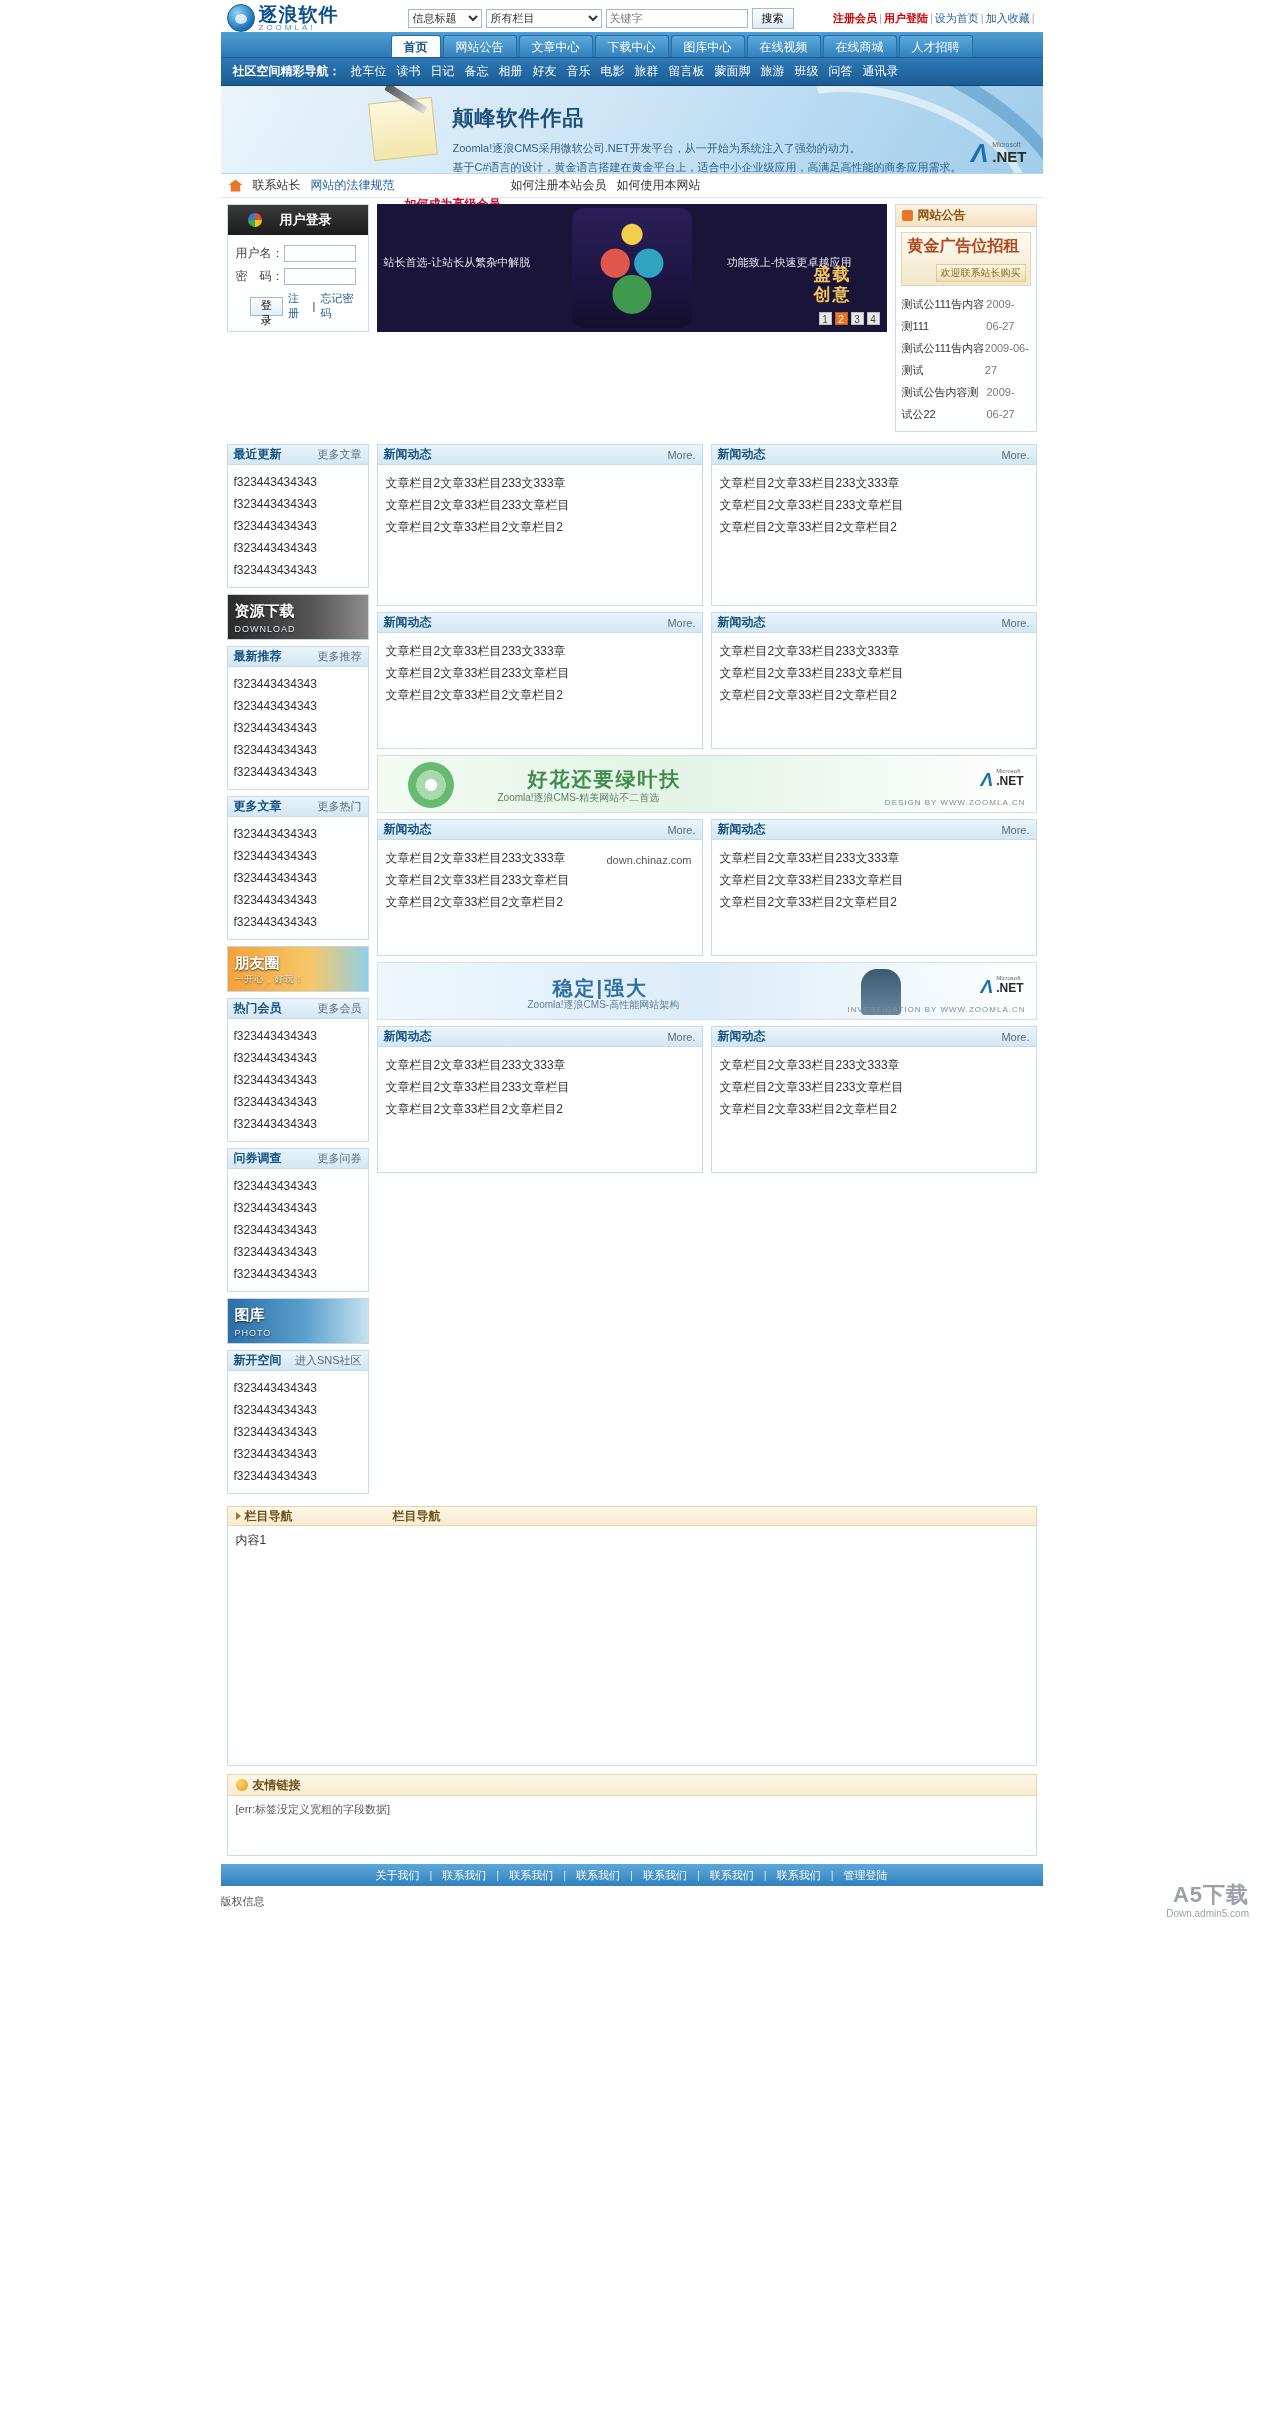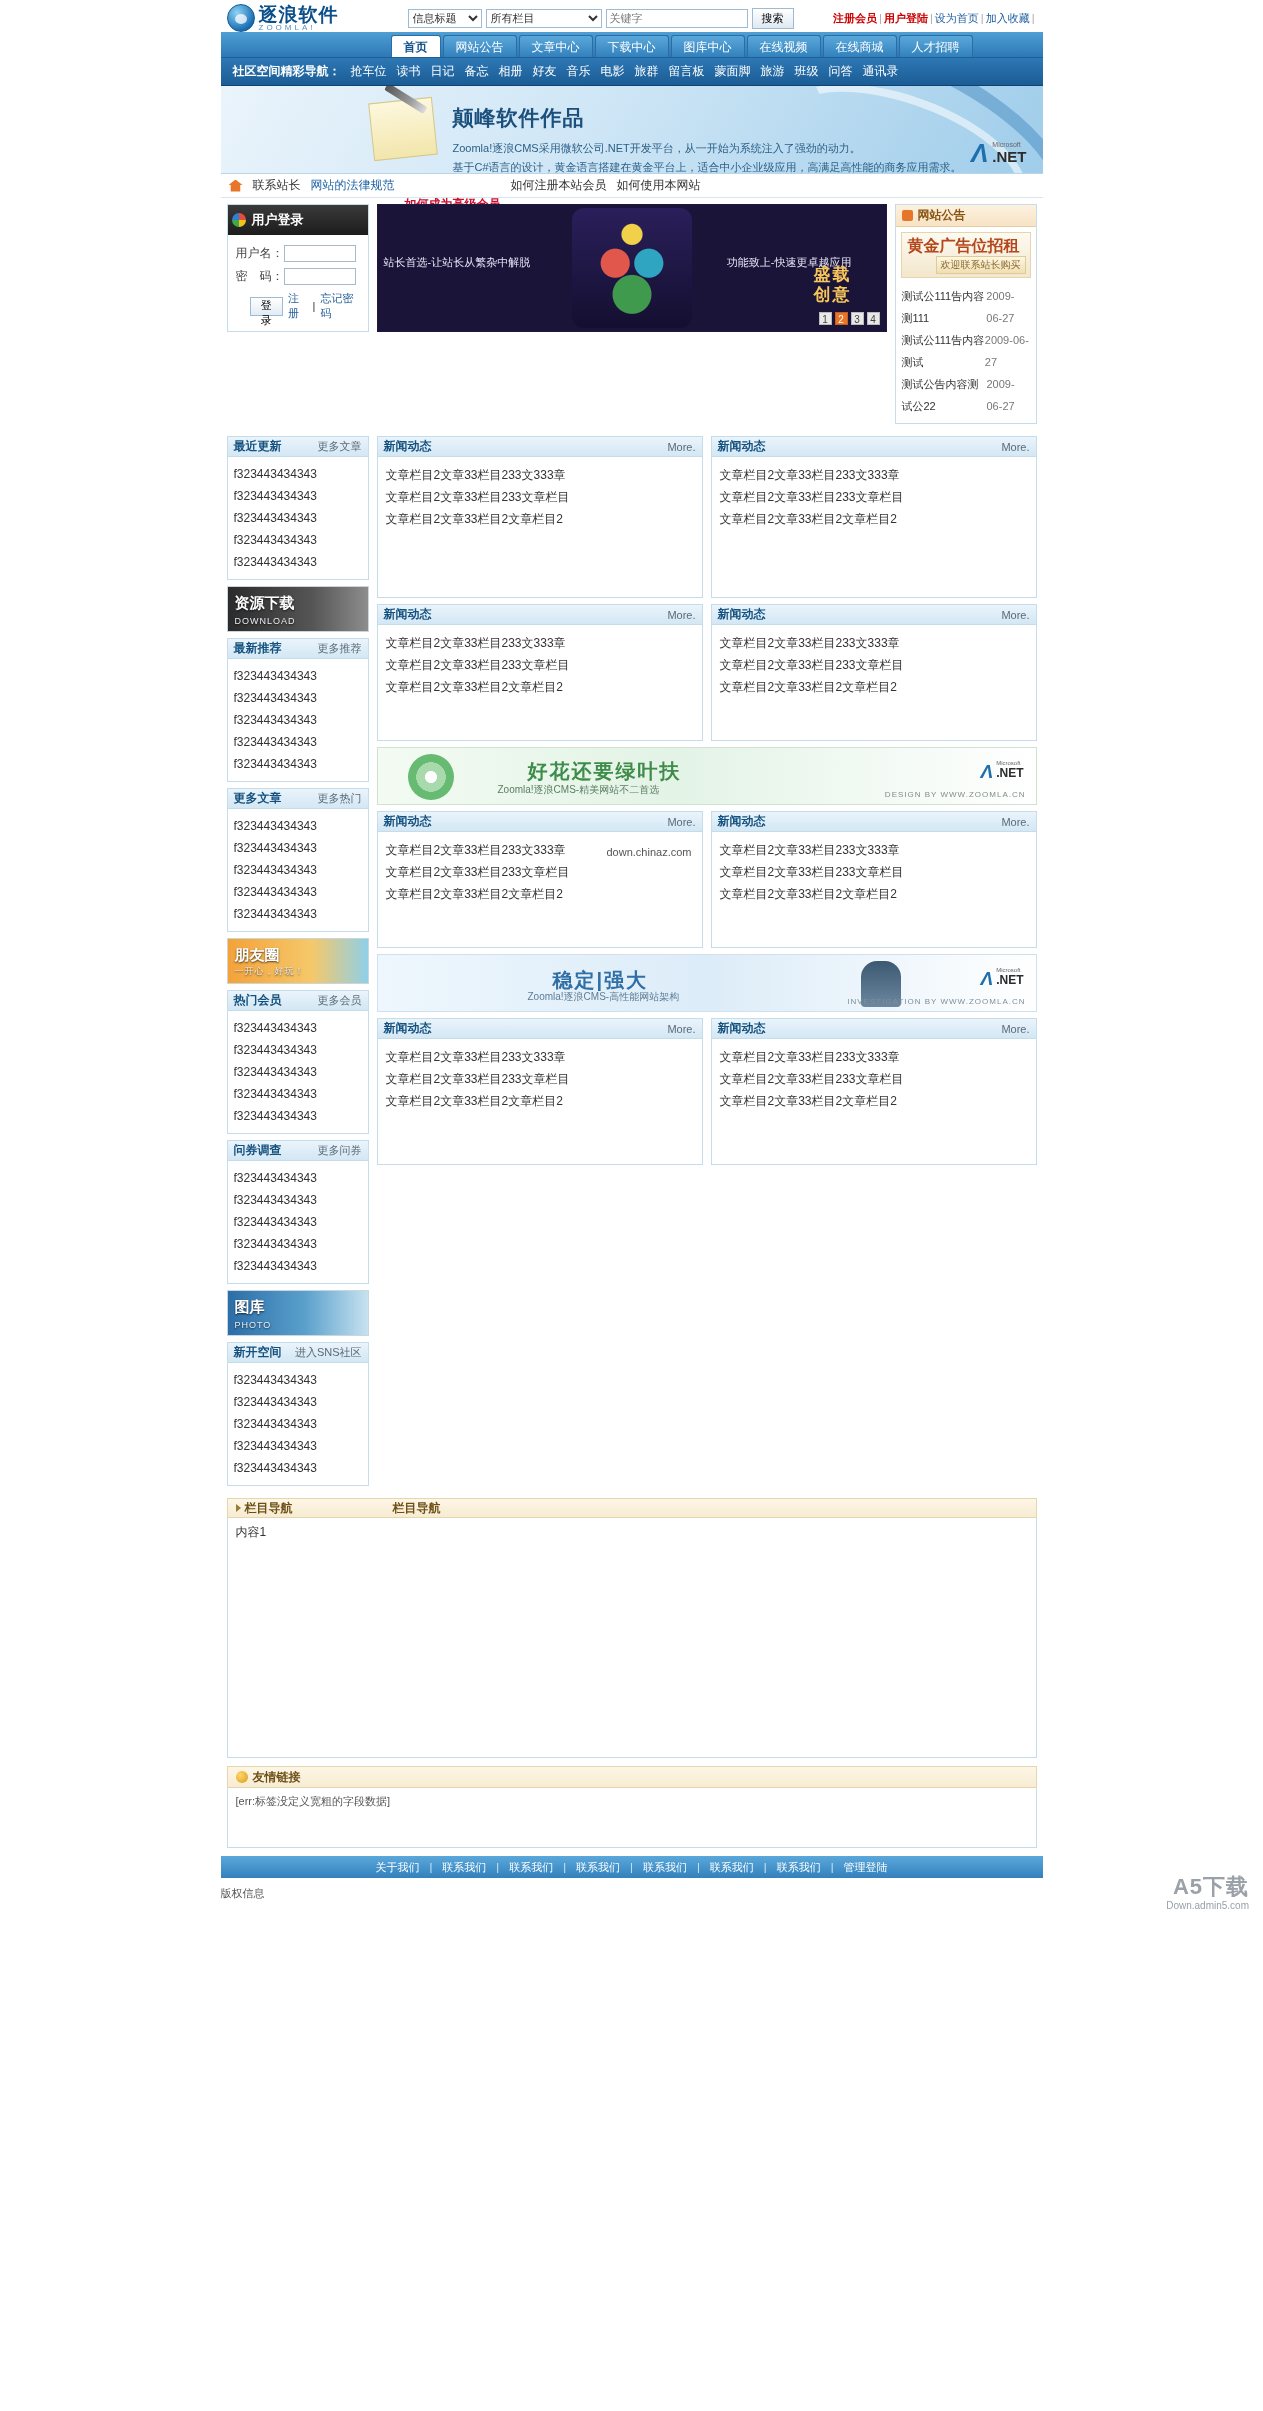--- a/index.html
+++ b/index.html
@@ -239,22 +239,22 @@
 
   
   .login-box {
     border: 1px solid #c5dceb;
     background: #fff;
     margin-bottom: 6px;
   }
   .login-hd {
     height: 30px;
     background: linear-gradient(#3a3a3a,#1c1c1c);
-    display: flex; align-items: center; gap: 6px;
-    padding: 0 4px;
+    display: flex; align-items: center; gap: 18px;
+    padding: 0 20px;
     color: #fff; font-size: 13px; font-weight: bold;
   }
   .login-hd .dot {
     width: 14px; height: 14px; border-radius: 50%;
     background: conic-gradient(#e24d3c 0 25%, #f0c419 0 50%, #3ba94c 0 75%, #2f7fd4 0 100%);
   }
   .login-bd { padding: 10px 8px; }
   .login-line { display: flex; align-items: center; margin-bottom: 6px; font-size: 12px; }
   .login-line label { width: 48px; color: #444; }
   .login-line input {
@@ -321,21 +321,21 @@
     border-bottom: 1px solid #e8cfa3;
     display: flex; align-items: center; gap: 5px;
     padding: 0 6px;
     font-size: 12px; font-weight: bold; color: #8a5412;
   }
   .notice-hd .ico {
     width: 11px; height: 11px; background: #e8762a; border-radius: 2px;
   }
   .ad-gold {
     margin: 5px;
-    height: 46px;
+    height: 54px;
     background: linear-gradient(#fdfaf0,#f3e7cc);
     border: 1px solid #e5d4ac;
     position: relative;
   }
   .ad-gold .t {
     font-size: 16px; font-weight: bold; color: #b4471c;
     padding: 3px 0 0 6px;
   }
   .ad-gold .b {
     position: absolute; right: 4px; bottom: 3px;

